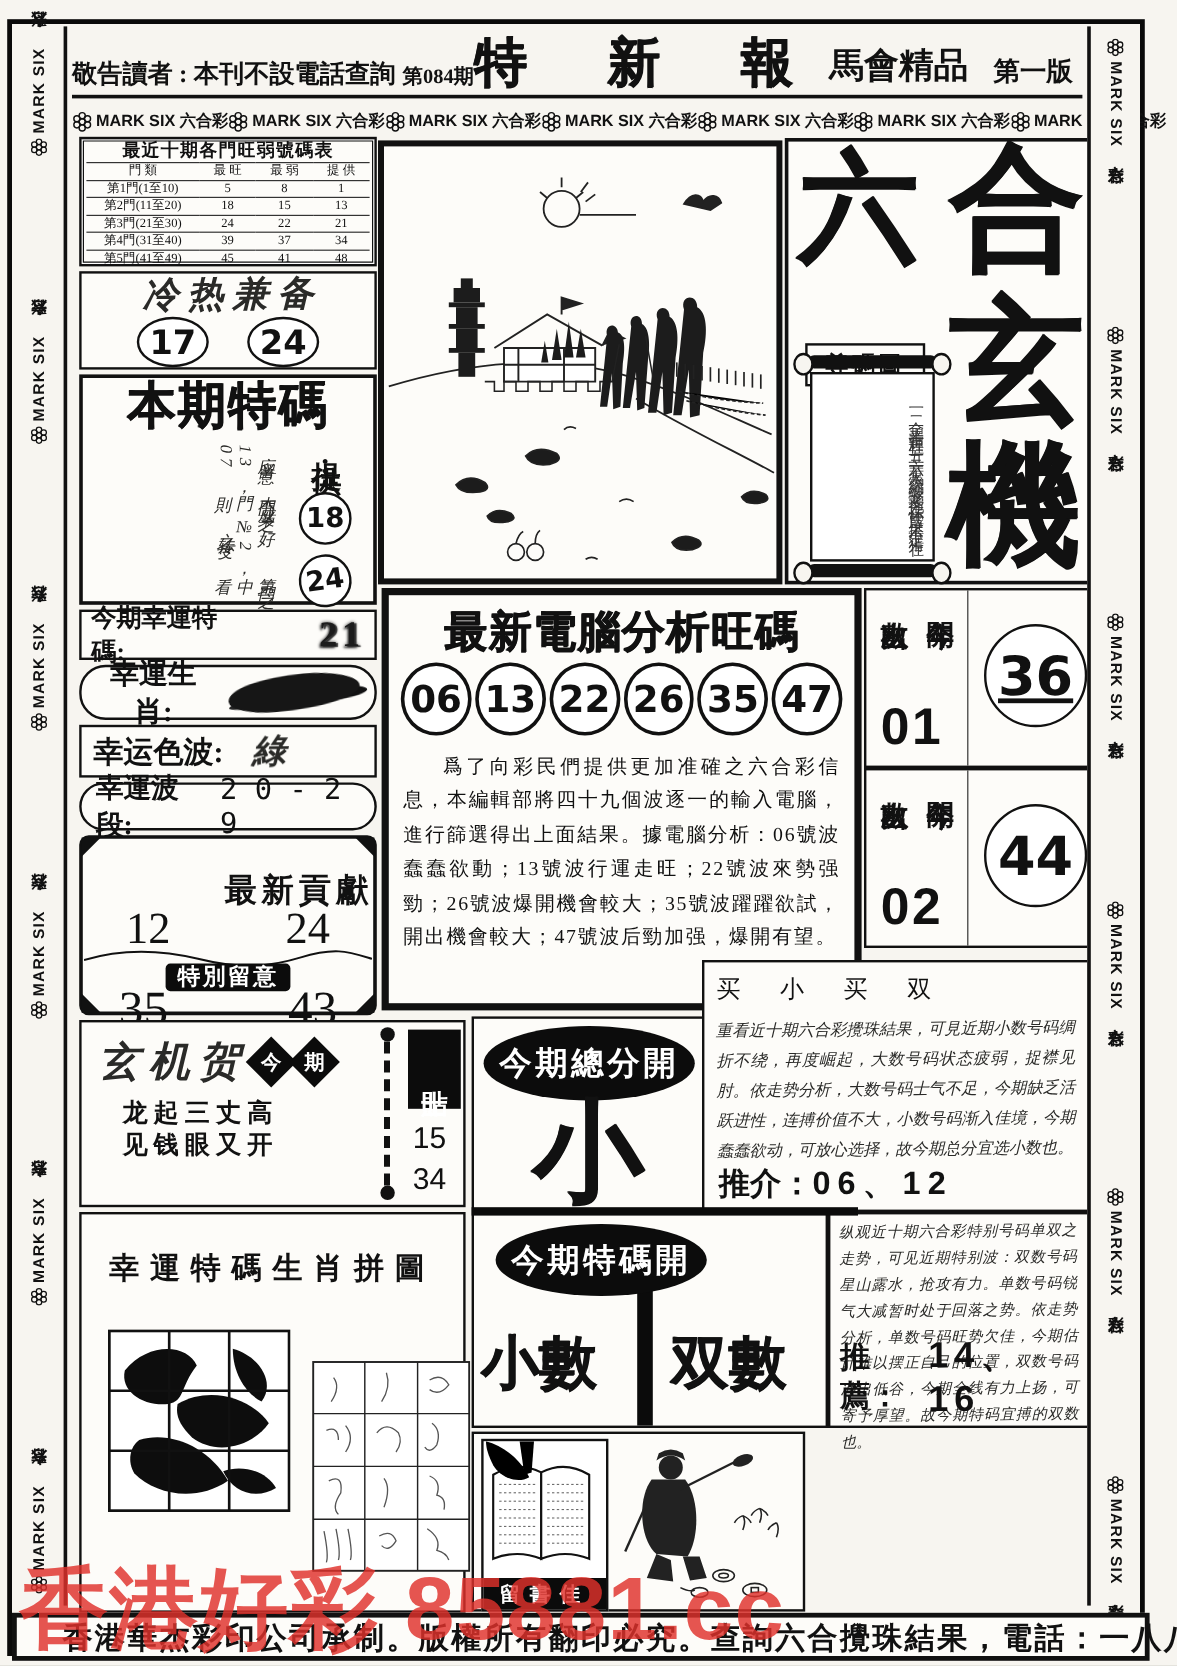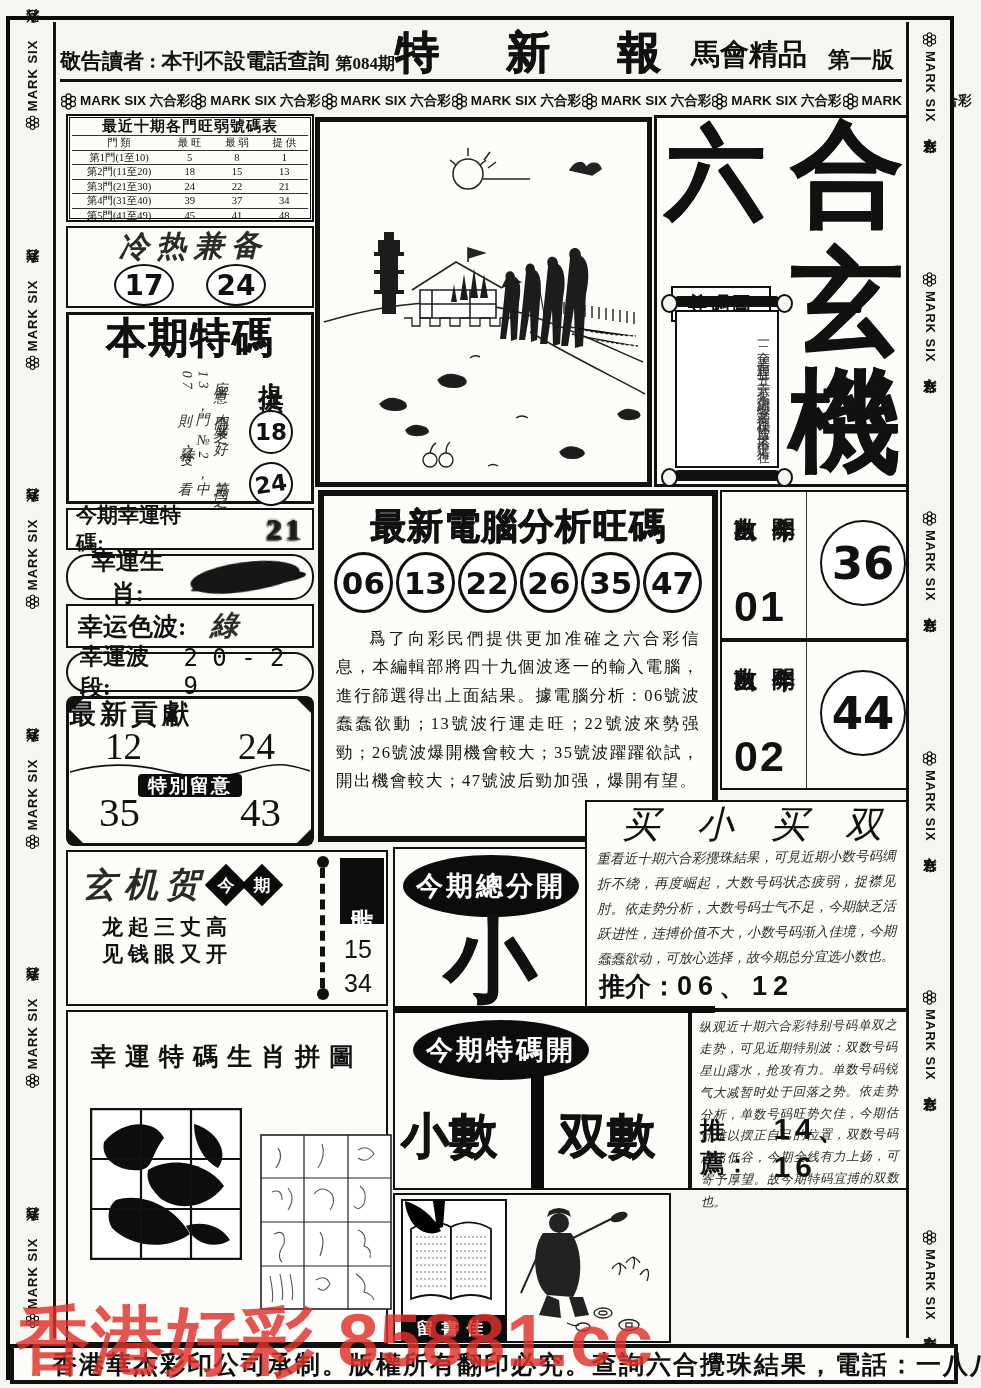--- a/index.html
+++ b/index.html
@@ -424,21 +424,21 @@
   <div class="box" style="left:66px;top:652px;width:248px;height:40px;border-radius:20px;display:flex;align-items:center;padding:0 12px;">
     <span style="font-size:23px;font-weight:800;">幸運波段:</span>
     <span style="font-size:24px;margin-left:14px;font-family:'DejaVu Sans Mono',monospace;">2 0 - 2 9</span>
   </div>
 
   <div class="box thick" style="left:66px;top:696px;width:248px;height:150px;border-radius:8px;">
     <div class="corner" style="left:-1px;top:-1px;border-width:16px 16px 0 0;border-color:#111 transparent transparent transparent;"></div>
     <div class="corner" style="right:-1px;top:-1px;border-width:0 16px 16px 0;border-color:transparent #111 transparent transparent;"></div>
     <div class="corner" style="left:-1px;bottom:-1px;border-width:16px 0 0 16px;border-color:transparent transparent transparent #111;"></div>
     <div class="corner" style="right:-1px;bottom:-1px;border-width:0 0 16px 16px;border-color:transparent transparent #111 transparent;"></div>
-    <div style="font-size:27px;font-weight:900;text-align:left;line-height:30px;letter-spacing:4px;">最新貢獻</div>
+    <div style="font-size:27px;font-weight:900;text-align:right;line-height:30px;letter-spacing:4px;margin-top:28px;">最新貢獻</div>
     <div style="display:flex;justify-content:space-between;padding:0 36px;font-size:37px;line-height:36px;">
       <span>12</span>
       <span>24</span>
     </div>
     <svg width="240" height="16" viewBox="0 0 240 16" style="display:block;margin:-4px auto 0;">
         <path d="M0 11 C30 2 62 2 95 10 S150 18 180 9 220 4 240 10" fill="none" stroke="#111" stroke-width="1.6"></path>
       </svg>
     <div style="text-align:center;margin-top:-4px;">
       <span style="background:#0c0c0c;color:#fff;font-weight:800;font-size:19px;padding:1px 10px;border-radius:4px;letter-spacing:2px;">特別留意</span>
     </div>
@@ -627,36 +627,36 @@
       <div style="font-size:13px;letter-spacing:4px;margin:0 3px;color:#333;">雪壁搭不定猜在</div>
     </div>
     <div class="scroll-roller" style="left:16px;top:352px;width:108px;"></div>
   </div>
 
   <div class="box" style="left:720px;top:490px;width:188px;height:150px;border-width:2.5px;">
     <span class="vtext abs" style="left:10px;top:8px;font-size:23px;font-weight:800;line-height:26px;">出次數</span>
     <span class="vtext abs" style="left:48px;top:8px;font-size:23px;font-weight:800;line-height:26px;">今年開</span>
     <span class="abs" style="left:12px;top:90px;font-size:43px;font-weight:700;font-family:'Liberation Sans',sans-serif;letter-spacing:2px;">01</span>
     <div class="abs" style="left:84px;top:0;bottom:0;border-left:1.5px solid #333;"></div>
-    <span class="ball abs" style="left:98px;top:28px;width:82px;height:82px;font-size:45px;border-width:2.5px;">36</span>
+    <span class="ball abs" style="left:98px;top:28px;width:82px;height:82px;font-size:45px;border-width:2.5px;text-decoration:underline;">36</span>
   </div>
   <div class="box" style="left:720px;top:640px;width:188px;height:150px;border-width:2.5px;">
     <span class="vtext abs" style="left:10px;top:8px;font-size:23px;font-weight:800;line-height:26px;">出次數</span>
     <span class="vtext abs" style="left:48px;top:8px;font-size:23px;font-weight:800;line-height:26px;">今年開</span>
     <span class="abs" style="left:12px;top:90px;font-size:43px;font-weight:700;font-family:'Liberation Sans',sans-serif;letter-spacing:2px;">02</span>
     <div class="abs" style="left:84px;top:0;bottom:0;border-left:1.5px solid #333;"></div>
     <span class="ball abs" style="left:98px;top:28px;width:82px;height:82px;font-size:45px;border-width:2.5px;">44</span>
   </div>
 
   <div class="box" style="left:393px;top:847px;width:194px;height:163px;border-width:2.5px;">
     <div class="oval" style="left:8px;top:6px;width:176px;height:62px;font-size:27px;">今期總分開</div>
     <div class="fat ctr" style="position:absolute;left:0;top:62px;right:0;bottom:0;font-size:92px;">小</div>
   </div>
   <div class="box" style="left:585px;top:800px;width:323px;height:210px;border-width:2.5px;padding:4px 10px;">
-    <div style="font-size:37px;text-align:right;letter-spacing:14px;line-height:38px;font-style:italic;">买 小 买 双</div>
+    <div style="font-size:20px;text-align:left;letter-spacing:14px;line-height:38px;">买 小 买 双</div>
     <p class="hand" style="font-size:13.5px;line-height:1.85;margin:2px 0 0;text-align:justify;">重看近十期六合彩攪珠結果，可見近期小数号码绸折不绕，再度崛起，大数号码状态疲弱，捉襟见肘。依走势分析，大数号码士气不足，今期缺乏活跃进性，连搏价值不大，小数号码渐入佳境，今期蠢蠢欲动，可放心选择，故今期总分宜选小数也。</p>
     <div style="position:absolute;left:12px;bottom:4px;right:10px;display:flex;align-items:baseline;">
       <span style="font-size:26px;font-weight:900;">推介：</span>
       <span style="font-size:27px;font-weight:700;letter-spacing:6px;font-family:'Liberation Sans',sans-serif;">06、12</span>
     </div>
   </div>
 
   <div class="abs" style="left:393px;top:1006px;width:322px;height:7px;background:#0b0b0b;z-index:4;"></div>
 
   <div class="box" style="left:393px;top:1010px;width:297px;height:180px;border-width:2.5px;">

